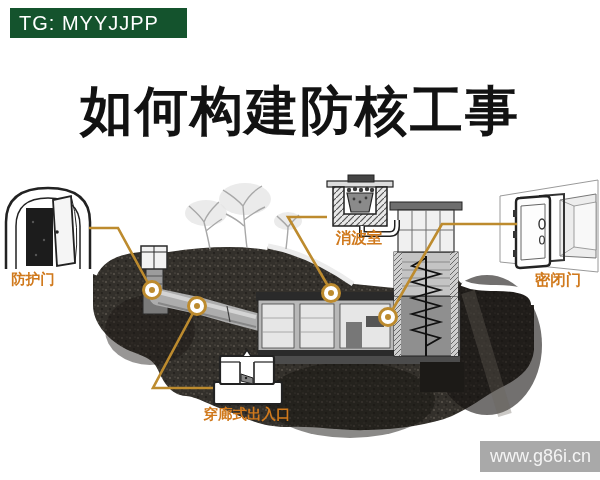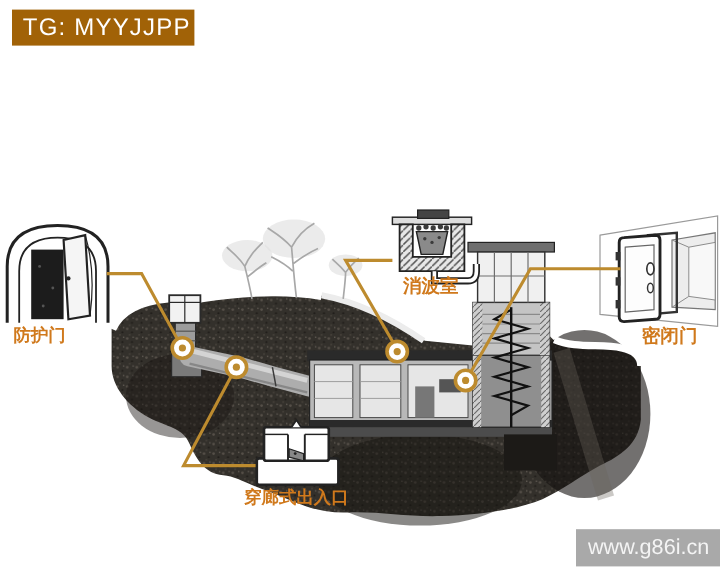--- a/index.html
+++ b/index.html
@@ -1,36 +1,37 @@
 <!DOCTYPE html>
 <html><head>
 <meta charset="utf-8">
 <style>
   html,body{margin:0;padding:0;background:#ffffff;}
   .stage{position:relative;width:600px;height:480px;overflow:hidden;background:#ffffff;
          font-family:"Liberation Sans", sans-serif;}
   .tg-badge{position:absolute;left:10px;top:8px;height:30px;line-height:30px;
-            padding:0 3px 0 9px;background:#a16207;color:#ffffff;font-size:20px;
+            padding:0 28px 0 9px;background:#14532d;color:#ffffff;font-size:20px;
             letter-spacing:1px;}
   .page-title{position:absolute;left:0;top:76px;width:600px;text-align:center;
               color:#121212;font-size:53px;font-weight:900;letter-spacing:2px;
               white-space:nowrap;}
   .watermark{position:absolute;left:480px;top:441px;width:140px;height:31px;
              line-height:31px;background:#a9a9a9;color:#f4f4f4;font-size:18px;
              padding-left:10px;}
   svg{position:absolute;left:0;top:0;}
   .callout-label{font-size:14.5px;font-weight:bold;fill:#d0791c;}
   .callout-label.big{font-size:15.5px;}
 </style>
 </head>
 <body>
 
 <div class="stage">
 
   <div class="tg-badge">TG: MYYJJPP</div>
+  <div class="page-title">如何构建防核工事</div>
 
   <svg width="600" height="480" viewBox="0 0 600 480">
     <defs>
       <pattern id="stipple" width="8" height="8" patternUnits="userSpaceOnUse">
         <rect width="8" height="8" fill="#33302b"></rect>
         <circle cx="2" cy="2" r="1.1" fill="#57514a"></circle>
         <circle cx="6" cy="5" r="0.9" fill="#1f1c19"></circle>
         <circle cx="4" cy="7" r="0.7" fill="#4a453e"></circle>
         <circle cx="7" cy="1" r="0.6" fill="#6a645c"></circle>
       </pattern>

